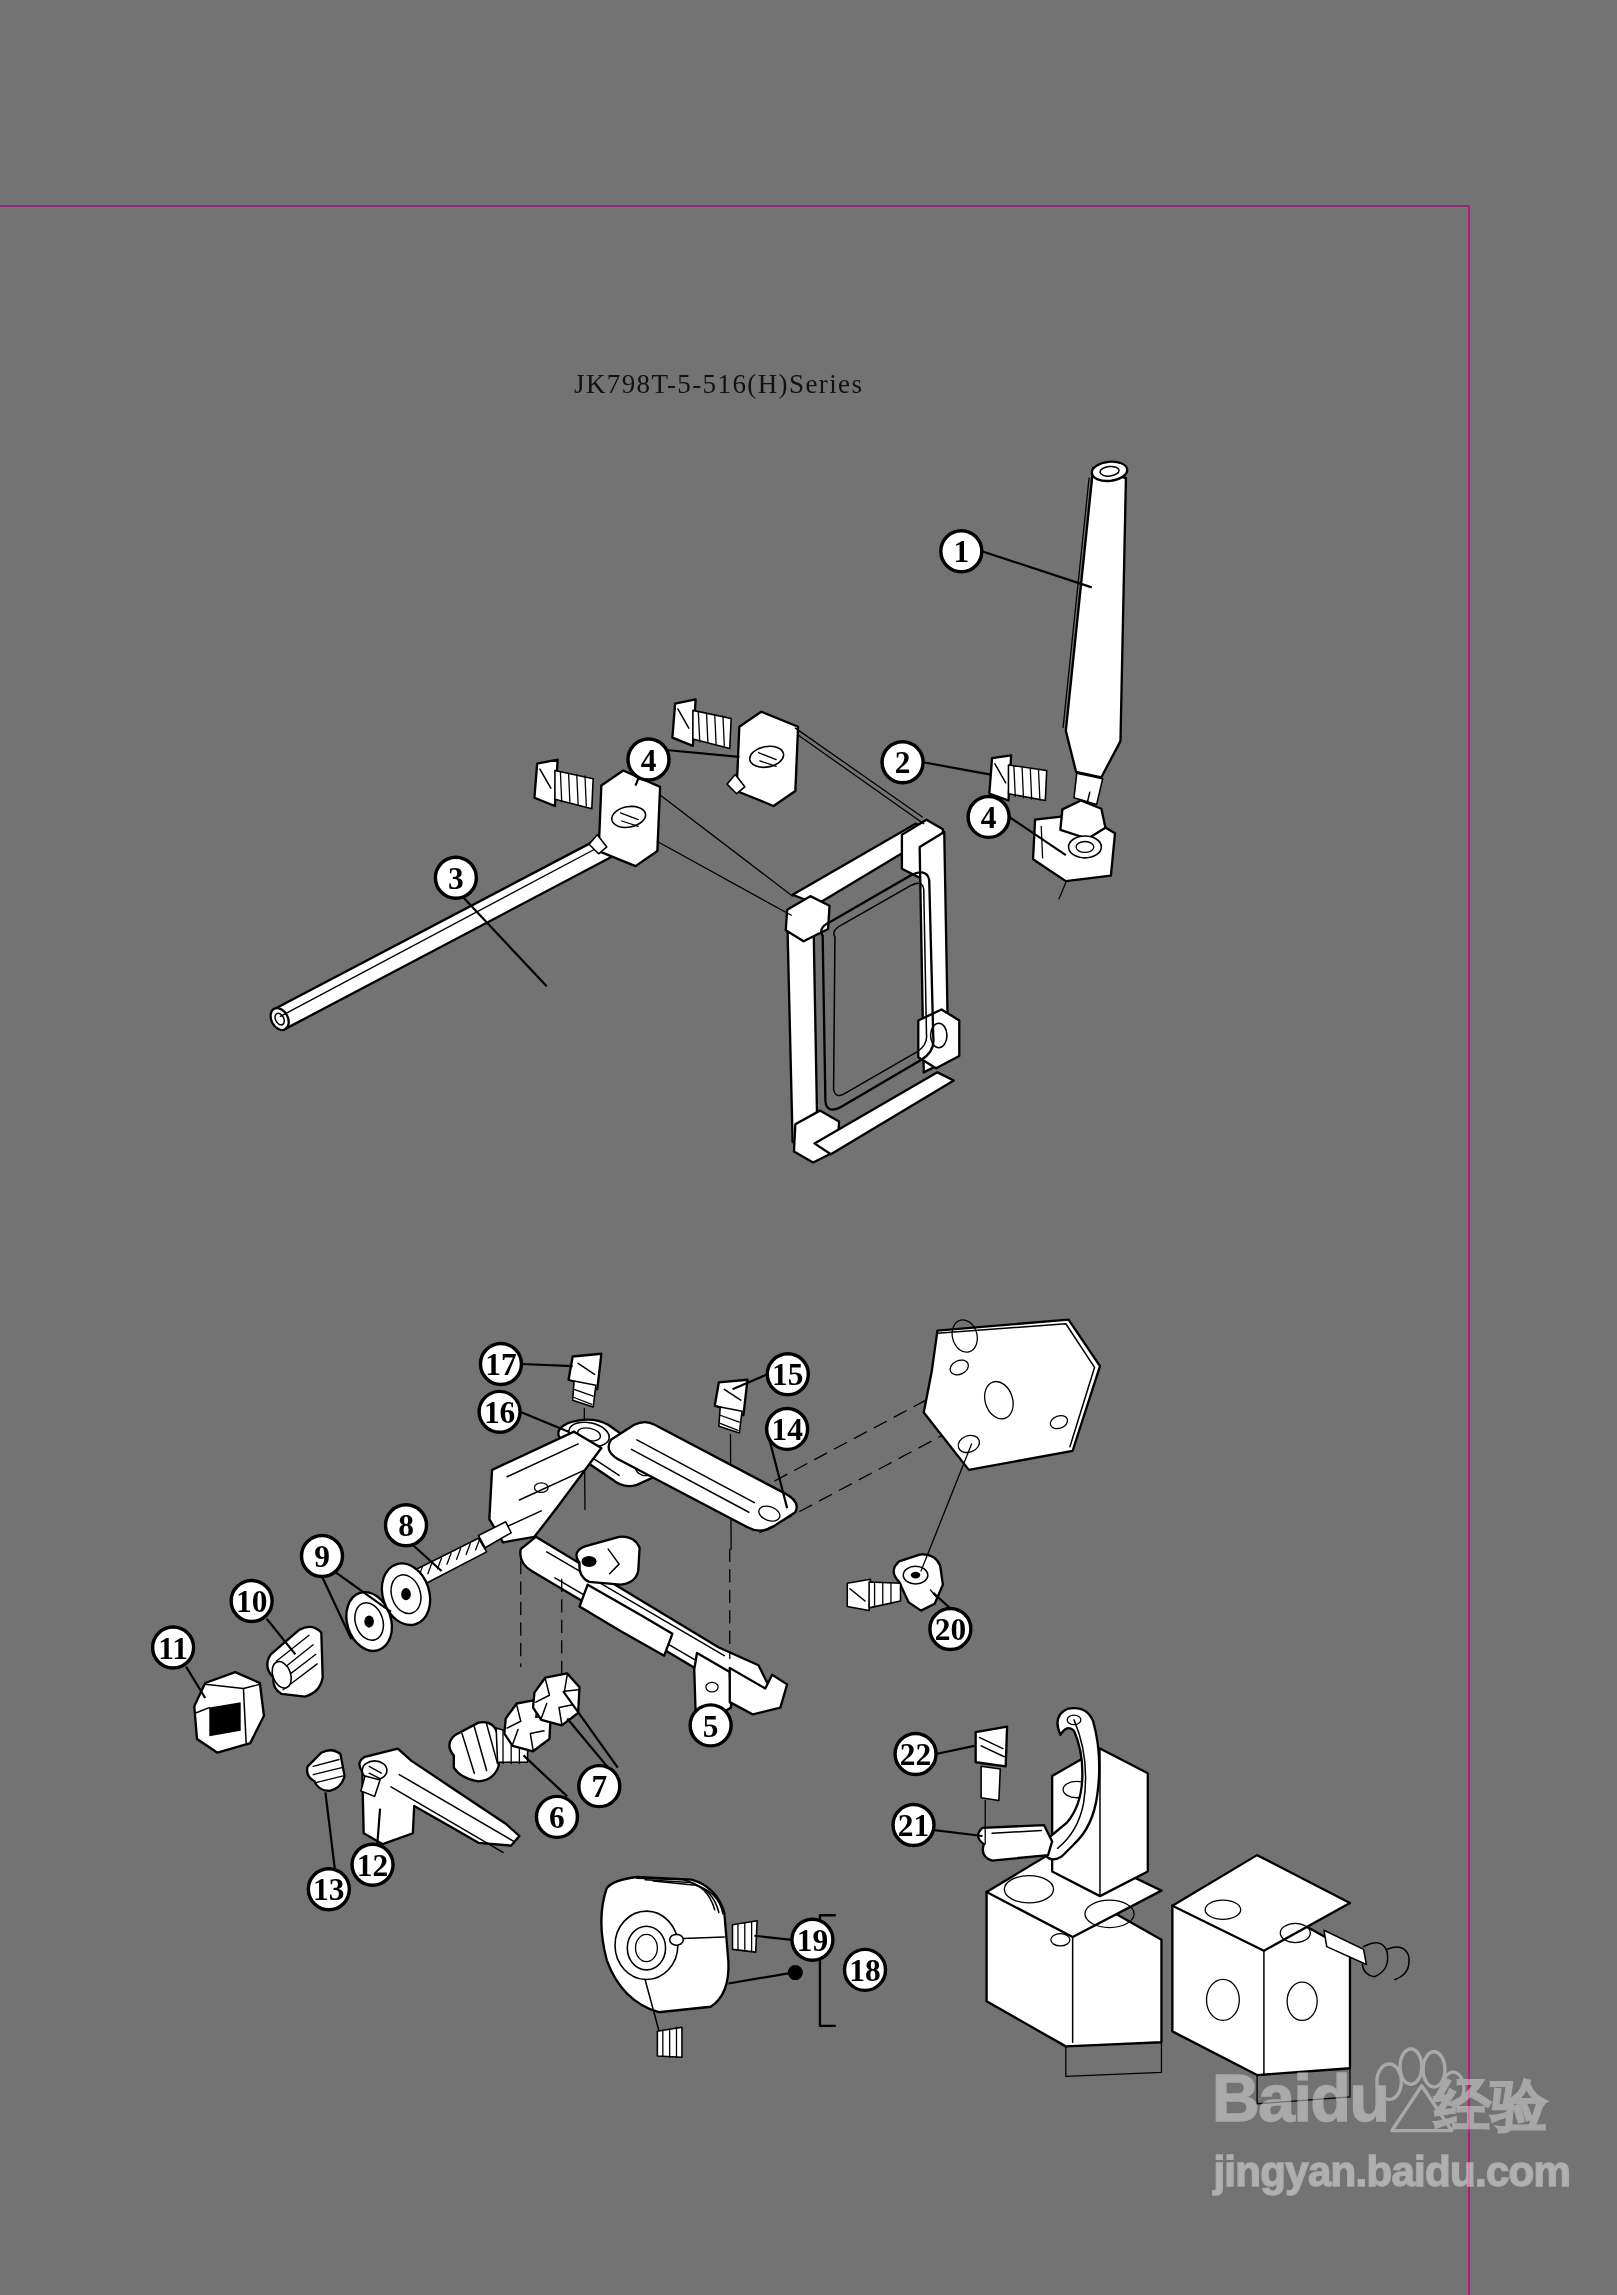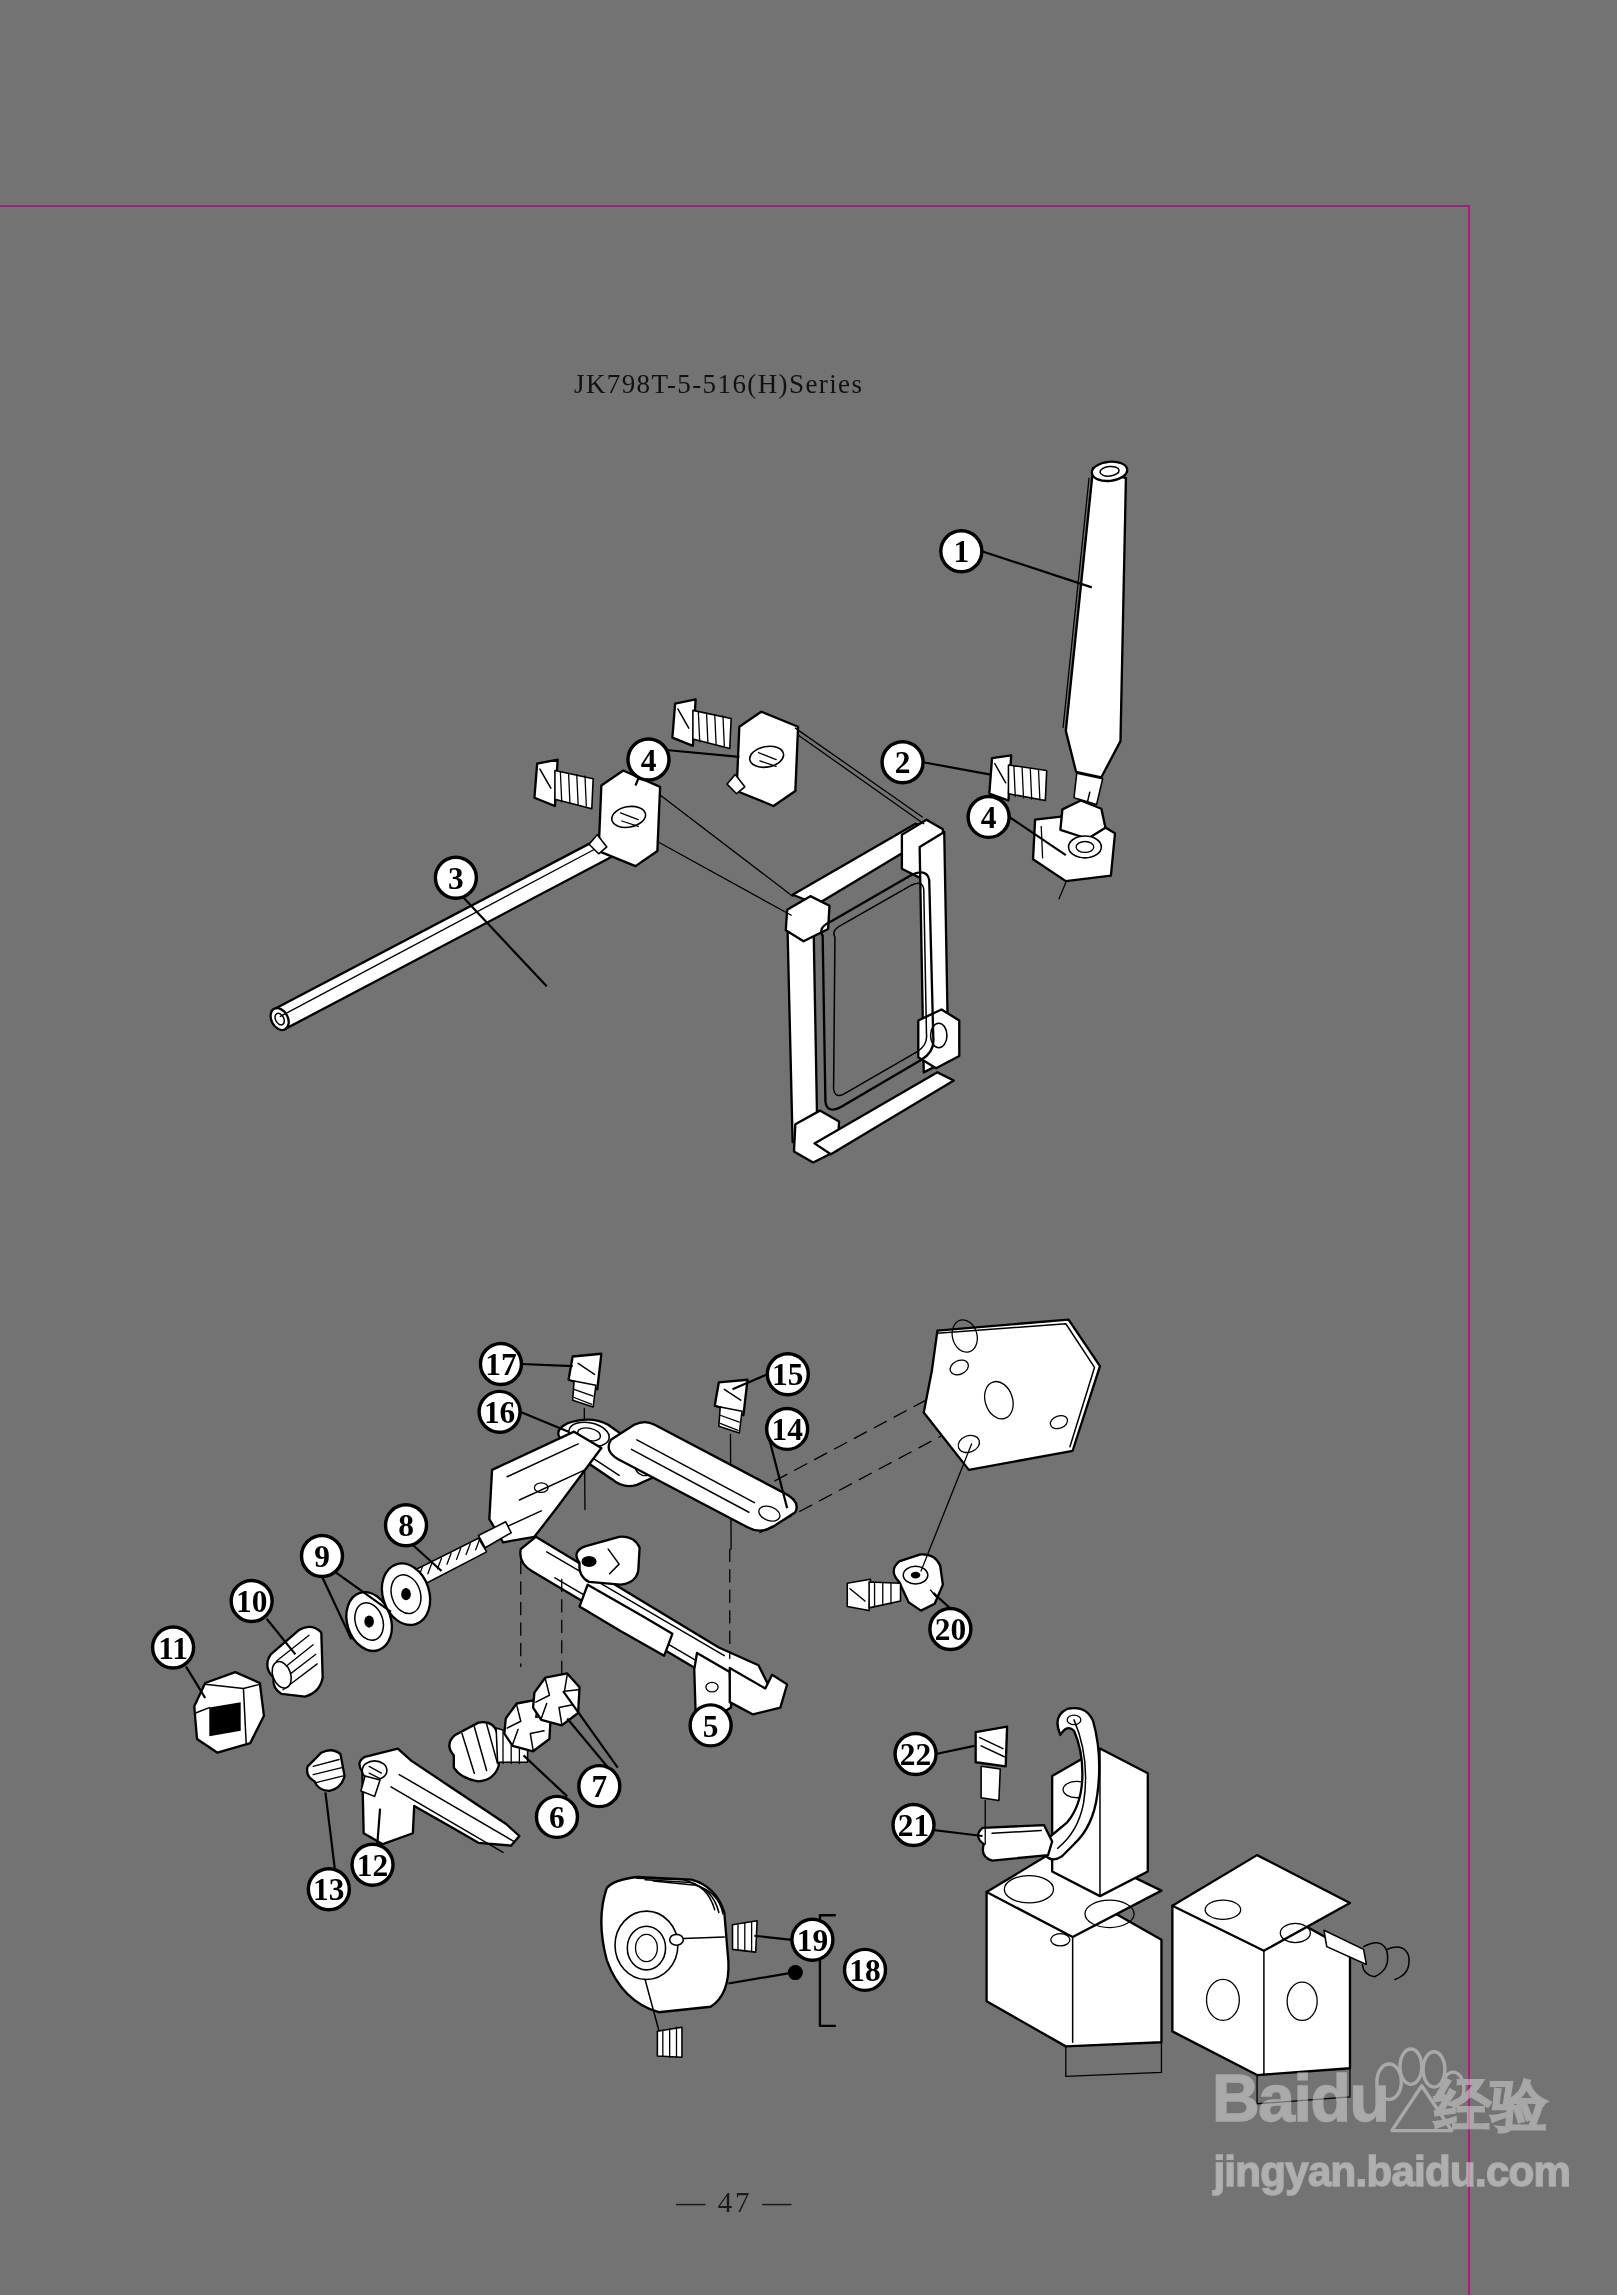--- a/index.html
+++ b/index.html
@@ -479,21 +479,20 @@
         <text class="cal-t" x="1337" y="2673">21</text>
       </g>
       <g>
         <circle class="cal-c" cx="1340" cy="2568" r="30"></circle>
         <text class="cal-t" x="1340" y="2569">22</text>
       </g>
 
     </g>
   </svg>
 
-  <div class="pageno">— 47 —</div>
 
   <div class="wm">
     <svg class="wm-paw" viewBox="0 0 150 130">
       <ellipse cx="34" cy="52" rx="18" ry="26" fill="none" stroke="#e0e0e0" stroke-width="5"></ellipse>
       <ellipse cx="66" cy="30" rx="16" ry="26" fill="none" stroke="#e0e0e0" stroke-width="5"></ellipse>
       <ellipse cx="100" cy="34" rx="16" ry="26" fill="none" stroke="#e0e0e0" stroke-width="5"></ellipse>
       <ellipse cx="128" cy="62" rx="16" ry="24" fill="none" stroke="#e0e0e0" stroke-width="5"></ellipse>
       <path d="M82 58 L126 124 L38 124 Z" fill="none" stroke="#e0e0e0" stroke-width="5" stroke-linejoin="round"></path>
     </svg>
     <div class="wm-main">Baidu</div>

